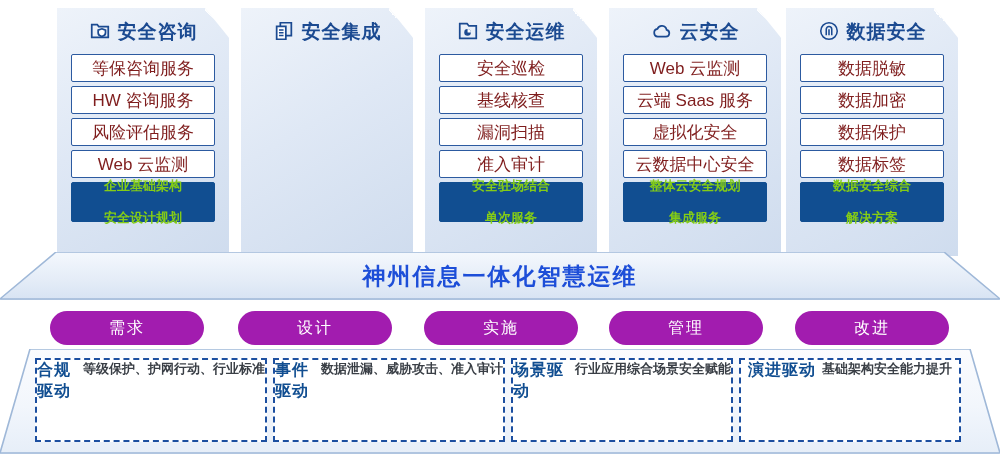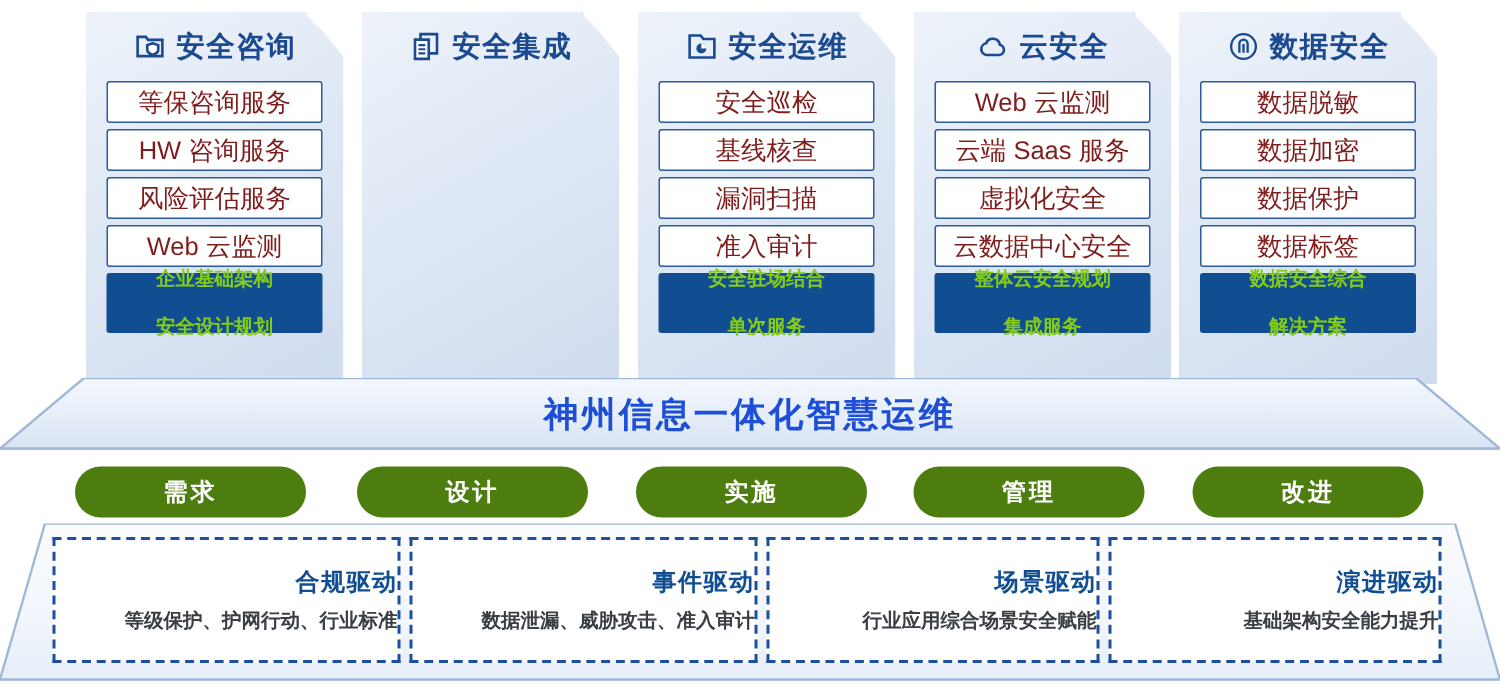--- a/index.html
+++ b/index.html
@@ -83,41 +83,41 @@
     display:flex;align-items:center;justify-content:center;
     font-size:23px;font-weight:bold;color:#1d4ed8;letter-spacing:2px;
   }
 
   
   .pills{
     position:absolute;left:0;top:311px;width:1000px;height:36px;
   }
   .pill{
     position:absolute;top:0;height:34px;width:154px;
-    background:#4d7c0f;border-radius:17px;
-    display:flex;align-items:center;justify-content:center;
-    color:#ffffff;font-size:16px;font-weight:bold;letter-spacing:2px;
+    background:#a21caf;border-radius:17px;
+    display:flex;align-items:center;justify-content:center;
+    color:#ffffff;font-size:16px;font-weight:normal;letter-spacing:2px;
   }
 
   
   .drivers{
     position:absolute;left:0;top:349px;width:1000px;height:105px;
   }
   .drivers-shape{
     position:absolute;inset:0;
     background:linear-gradient(180deg,#fbfcfe 0%,#f2f6fc 55%,#e6eef8 100%);
     -webkit-clip-path:polygon(3.0% 0, 97.0% 0, 100% 100%, 0 100%);
     clip-path:polygon(3.0% 0, 97.0% 0, 100% 100%, 0 100%);
   }
   .driver-box{
     position:absolute;top:9px;height:84px;
     border:2px dashed #1c4fa0;
     background:#ffffff;
     box-sizing:border-box;
-    display:flex;flex-direction:column;align-items:flex-end;justify-content:center;
+    display:flex;flex-direction:row;align-items:flex-start;justify-content:center;
     gap:6px;
   }
   .driver-title{font-size:16px;font-weight:bold;color:#114e91;letter-spacing:1px;}
   .driver-sub{font-size:13px;color:#3a3f46;white-space:nowrap;font-weight:bold;}
 </style>
 </head>
 <body>
 
 <div id="stage">
 

